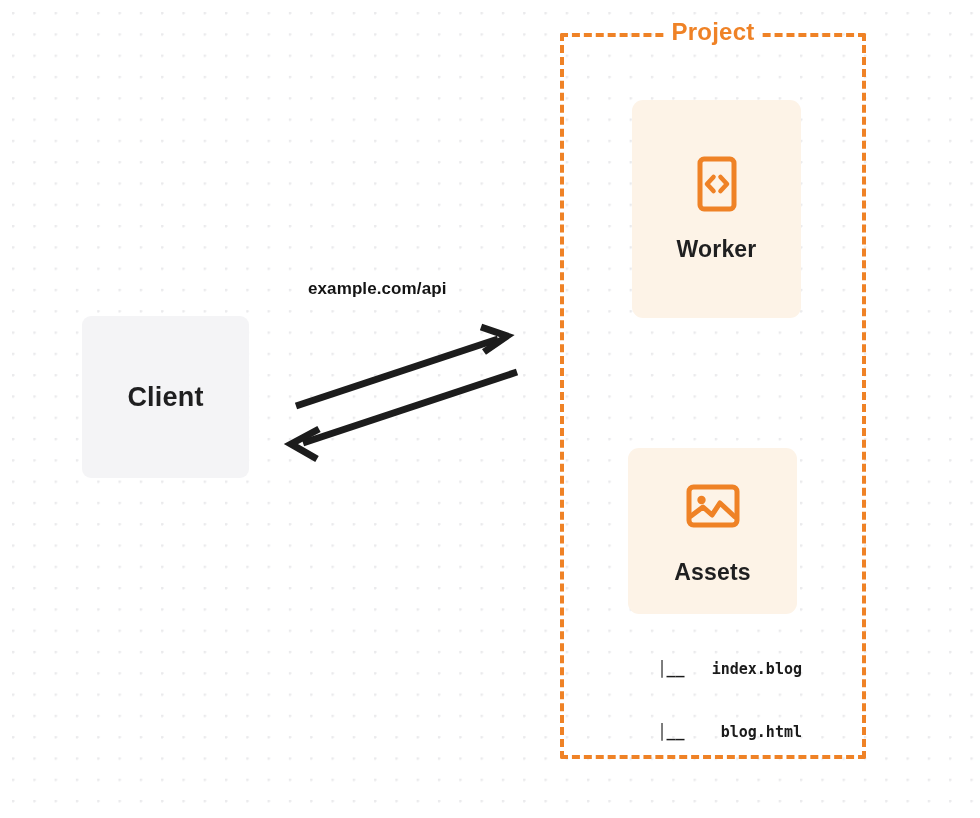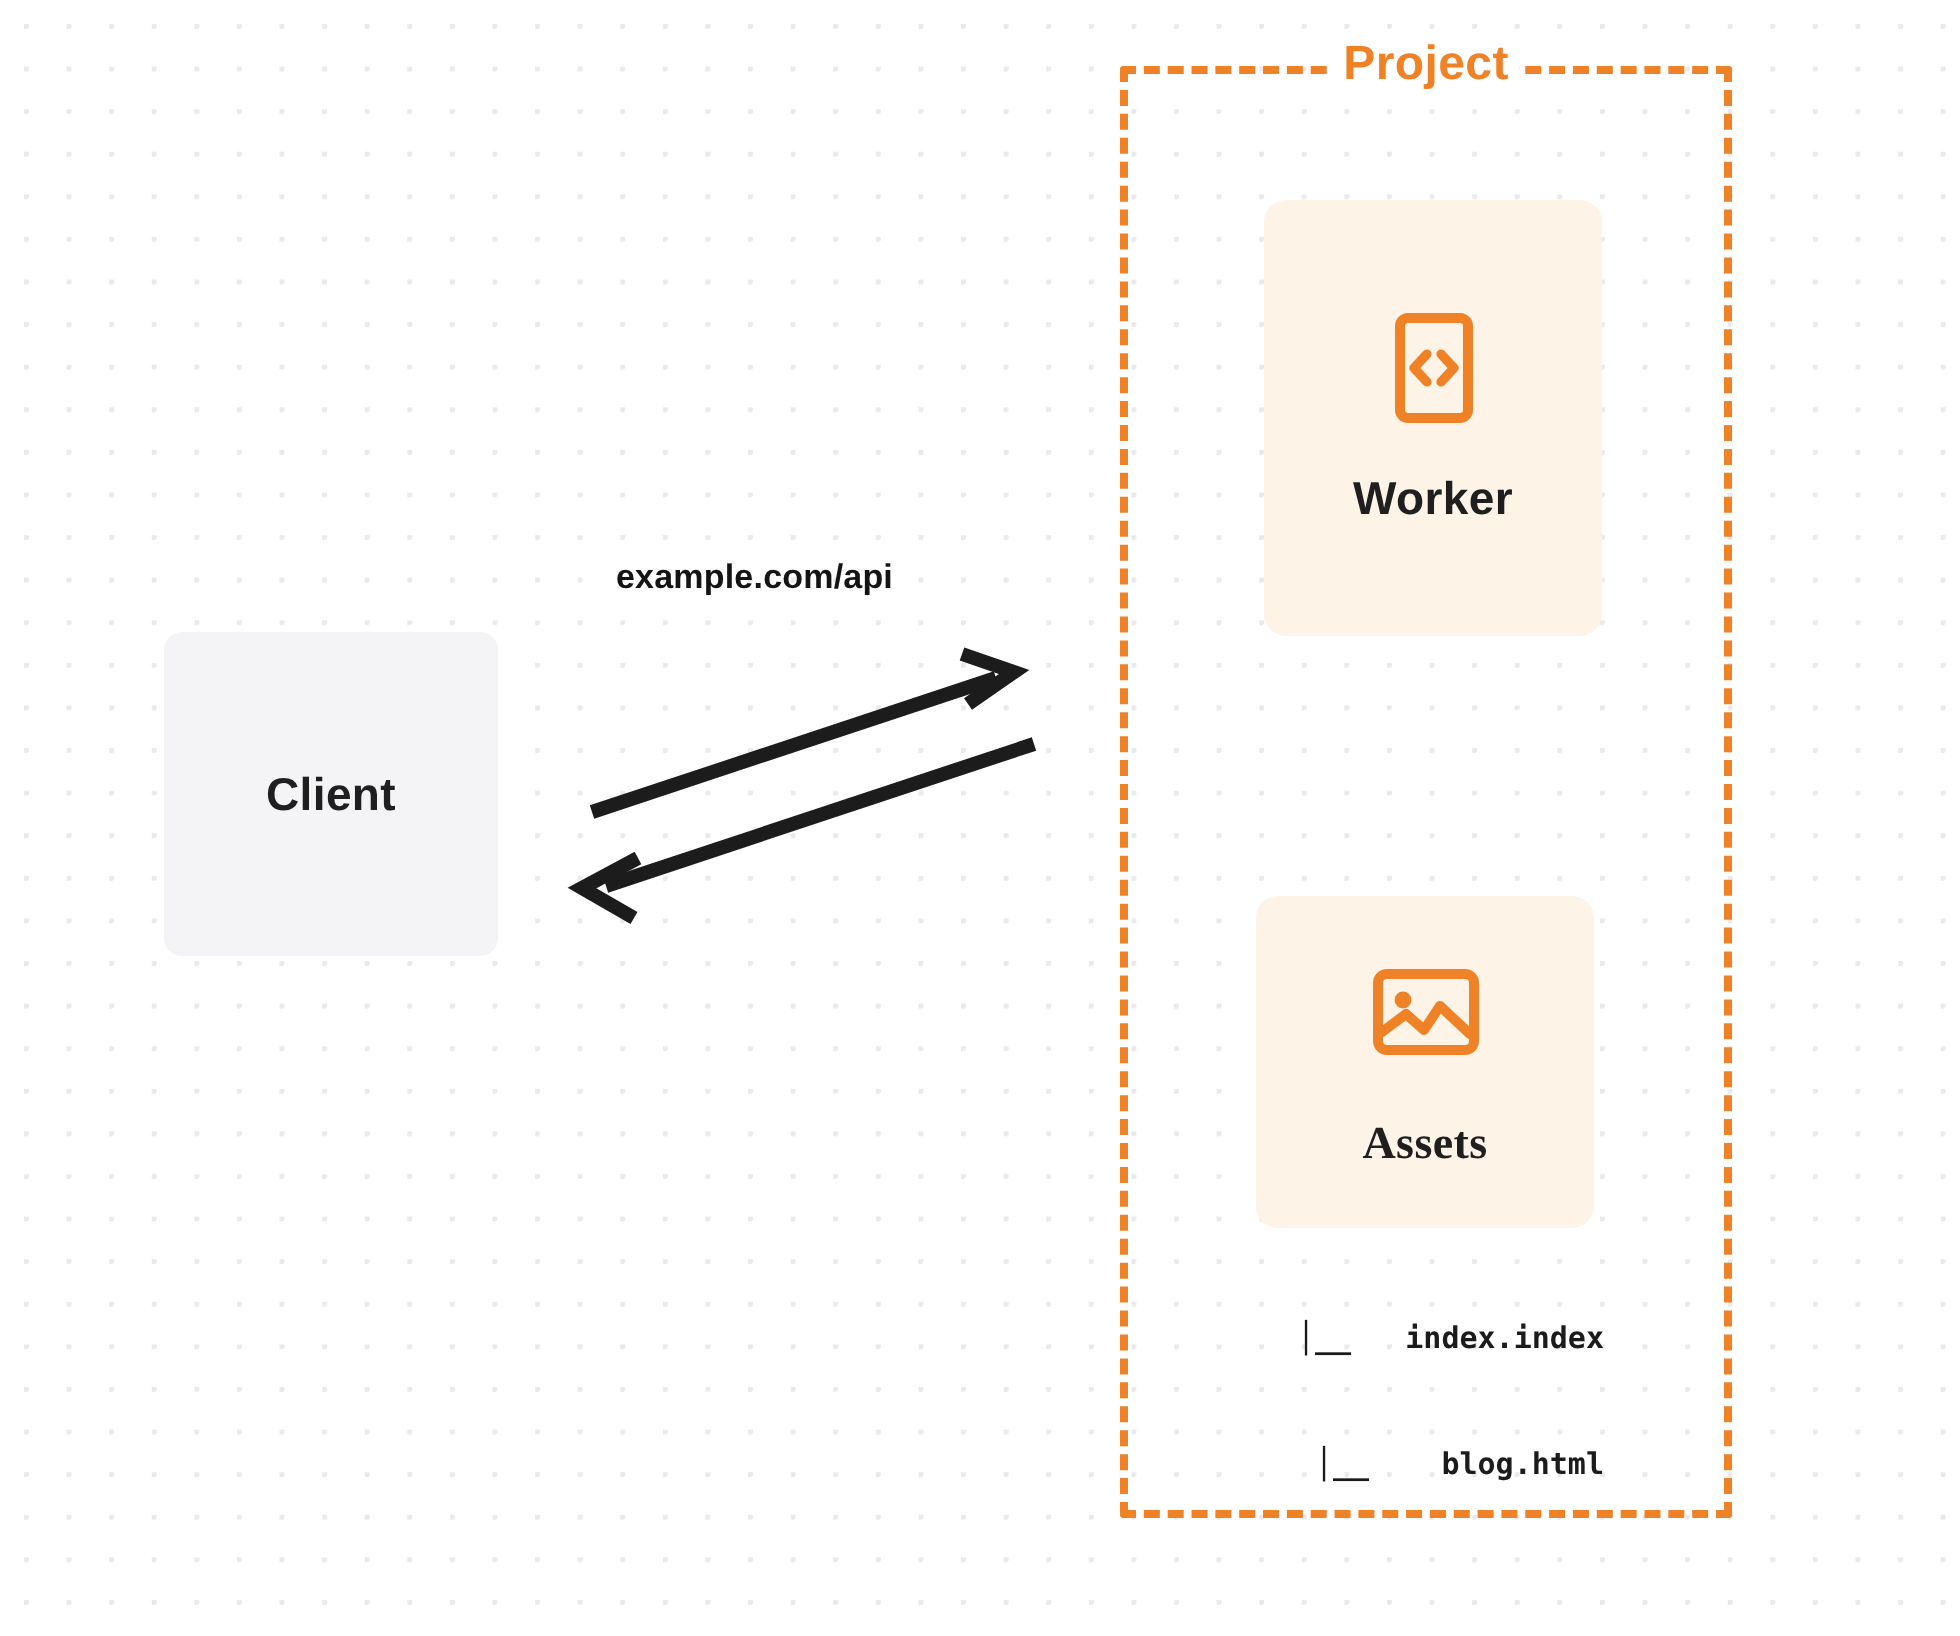--- a/index.html
+++ b/index.html
@@ -28,21 +28,21 @@
     top: 316px;
     width: 167px;
     height: 162px;
     background: #f4f4f6;
     border-radius: 9px;
     display: flex;
     align-items: center;
     justify-content: center;
   }
   .client-label {
-    font-size: 23px;
+    font-size: 27px;
     font-weight: bold;
     color: #1f1f20;
     letter-spacing: .2px;
   }
 
   
   .arrows {
     position: absolute;
     left: 0; top: 0;
     width: 980px;
@@ -101,21 +101,20 @@
     left: 632px;
     top: 100px;
     width: 169px;
     height: 218px;
   }
   .card-assets {
     left: 628px;
     top: 448px;
     width: 169px;
     height: 166px;
-    font-family: Liberation Serif, serif;
   }
   .card-icon {
     width: 58px;
     height: 58px;
     display: block;
   }
   .card-worker .card-icon { margin-bottom: 22px; }
   .card-assets .card-icon { margin-bottom: 24px; }
   .card-label {
     font-size: 23px;
@@ -180,18 +179,18 @@
   <div class="card card-assets">
     <svg class="card-icon" viewBox="0 0 58 58">
       <rect x="5" y="10" width="48" height="38" rx="4.5" ry="4.5" fill="none" stroke="#ef8226" stroke-width="5"></rect>
       <circle cx="17.5" cy="23" r="4.2" fill="#ef8226"></circle>
       <polyline points="7,39 19,30 28,38 36,26 51,40" fill="none" stroke="#ef8226" stroke-width="5" stroke-linecap="round" stroke-linejoin="round"></polyline>
     </svg>
     <span class="card-label">Assets</span>
   </div>
 
   <div class="file-tree">
-    <span class="tree-row">  │__   index.index</span>
+    <span class="tree-row">  │__   index.blog</span>
     <span class="tree-row">  │__    blog.html</span>
     
   </div>
 
 </div>
 
 </body></html>

